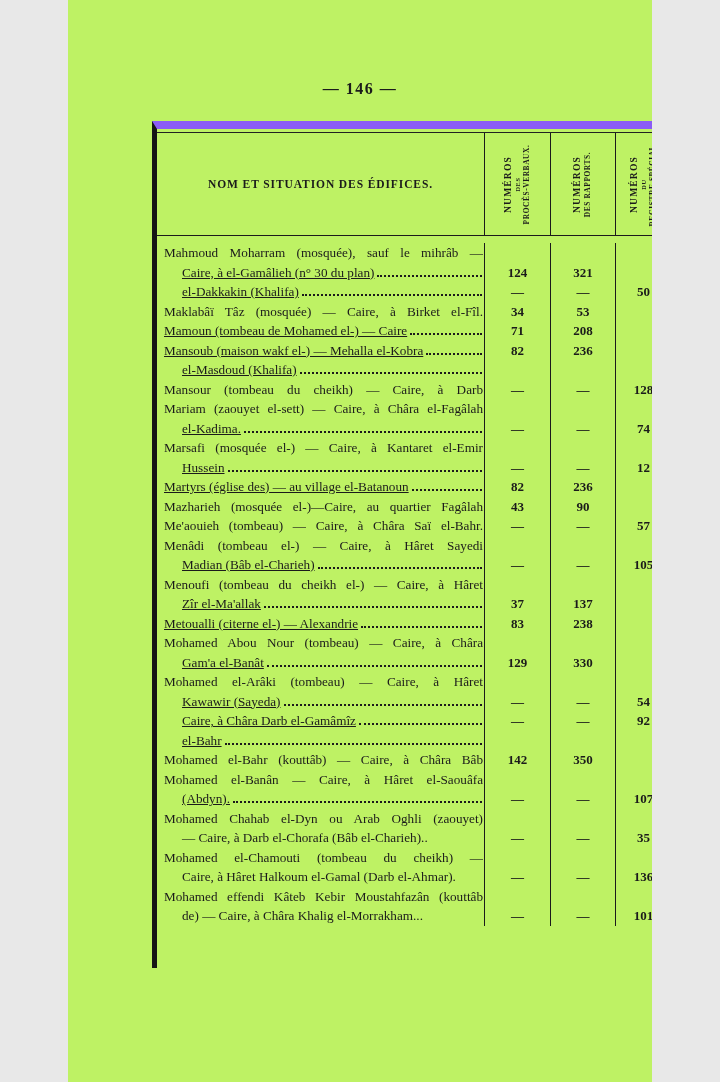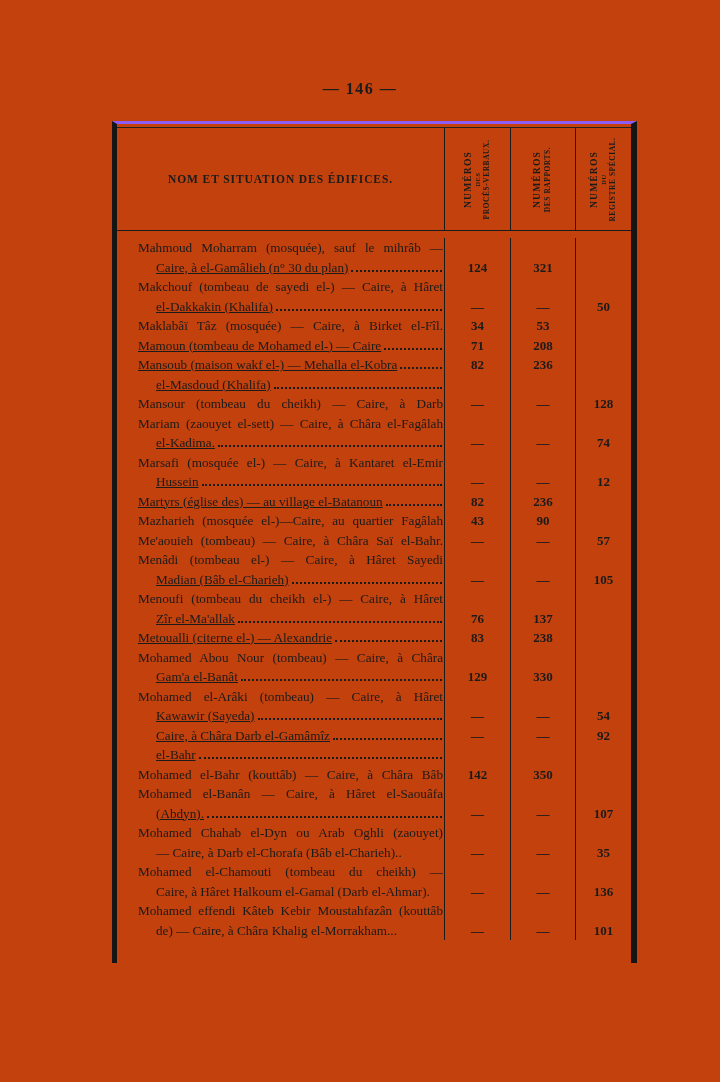--- a/index.html
+++ b/index.html
@@ -1,27 +1,27 @@
 <!DOCTYPE html>
 <html><head>
 <meta charset="utf-8">
 <style>
   html,body { margin:0; padding:0; background:#e8e8e8; }
   .page {
-    position:relative; width:720px; height:1082px; background:#c2410c;
+    position:relative; width:584px; height:1082px; background:#bef264;
     font-family:"Liberation Serif", serif; color:#1b1b1b; overflow:hidden;
     margin:0 auto;
   }
   .page-number {
     position:absolute; top:80px; left:0; width:100%;
     text-align:center; font-size:16px; font-weight:bold; letter-spacing:1.5px;
   }
   .table-frame {
-    position:absolute; left:112px; top:121px; width:514px; height:839px;
-    border-top:3px solid #8b5cf6;
+    position:absolute; left:84px; top:121px; width:514px; height:839px;
+    border-top:8px solid #8b5cf6;
     border-left:5px solid #151515;
     border-right:6px solid #151515;
     box-sizing:content-box;
   }
   .thin-rule { height:0; border-top:1.3px solid #222; margin-top:3px; }
   .header-row, .grid-row { display:grid; grid-template-columns:327px 66px 65px 56px; }
   .header-row { height:103px; }
   .header-cell { border-bottom:1.5px solid #1b1b1b; }
   .name-header {
     display:flex; align-items:center; justify-content:center;
@@ -31,21 +31,21 @@
     border-left:1.5px solid #1b1b1b;
     display:flex; align-items:center; justify-content:center; overflow:visible;
   }
   .rot { transform:rotate(-90deg); white-space:nowrap; text-align:center; }
   .rh-main  { font-size:9.5px; font-weight:bold; letter-spacing:1.2px; line-height:11px; }
   .rh-small { font-size:6.3px; font-weight:bold; letter-spacing:0.6px; line-height:8px; }
   .rh-small:empty { display:none; }
   .rh-sub   { font-size:7.4px; font-weight:bold; letter-spacing:0.6px; line-height:10px; }
   .tbody { padding-top:7px; }
   .name-cell {
-    padding-left:21px; padding-right:1px;
+    padding-left:7px; padding-right:1px;
     font-size:13.2px; line-height:19.5px;
   }
   .line.j { text-align:justify; text-align-last:justify; }
   .line.cont { padding-left:18px; }
   .lastline { display:flex; align-items:baseline; }
   .lastline .txt { white-space:nowrap;text-decoration:underline; }
   .leader { flex:1; border-bottom:2.2px dotted #1b1b1b; margin:0 1px 4px 3px; min-width:4px; }
   .num-cell {
     border-left:1.5px solid #1b1b1b;
     display:flex; align-items:flex-end; justify-content:center;
@@ -98,21 +98,20 @@
               <div class="txt">Caire, à el-Gamâlieh (n° 30 du plan)</div>
               <div class="leader"></div>
             </div>
           </div>
           <div class="num-cell">124</div>
           <div class="num-cell">321</div>
           <div class="num-cell"></div>
         </div>
         <div class="grid-row">
           <div class="name-cell">
-            <div class="line j">Makchouf (tombeau de sayedi el-) — Caire, à Hâret</div>
             <div class="line lastline cont">
               <div class="txt">el-Dakkakin (Khalifa)</div>
               <div class="leader"></div>
             </div>
           </div>
           <div class="num-cell">—</div>
           <div class="num-cell">—</div>
           <div class="num-cell">50</div>
         </div>
         <div class="grid-row">
@@ -221,21 +220,21 @@
           <div class="num-cell">105</div>
         </div>
         <div class="grid-row">
           <div class="name-cell">
             <div class="line j">Menoufi (tombeau du cheikh el-) — Caire, à Hâret</div>
             <div class="line lastline cont">
               <div class="txt">Zîr el-Ma'allak</div>
               <div class="leader"></div>
             </div>
           </div>
-          <div class="num-cell">76</div>
+          <div class="num-cell">37</div>
           <div class="num-cell">137</div>
           <div class="num-cell"></div>
         </div>
         <div class="grid-row">
           <div class="name-cell">
             <div class="line lastline">
               <div class="txt">Metoualli (citerne el-) — Alexandrie</div>
               <div class="leader"></div>
             </div>
           </div>

